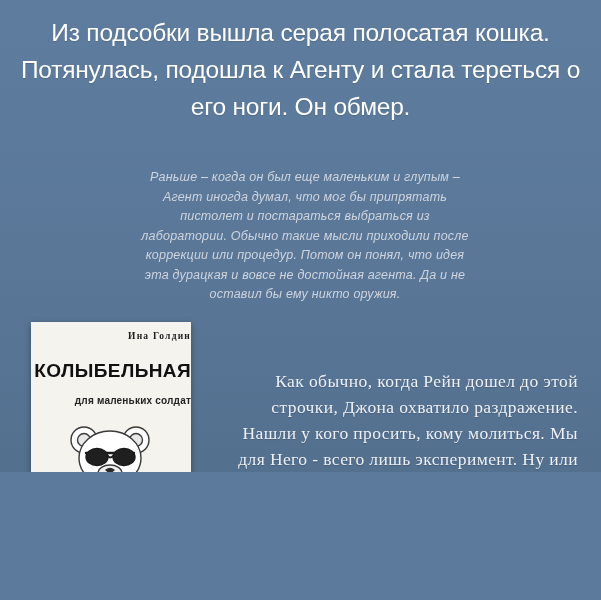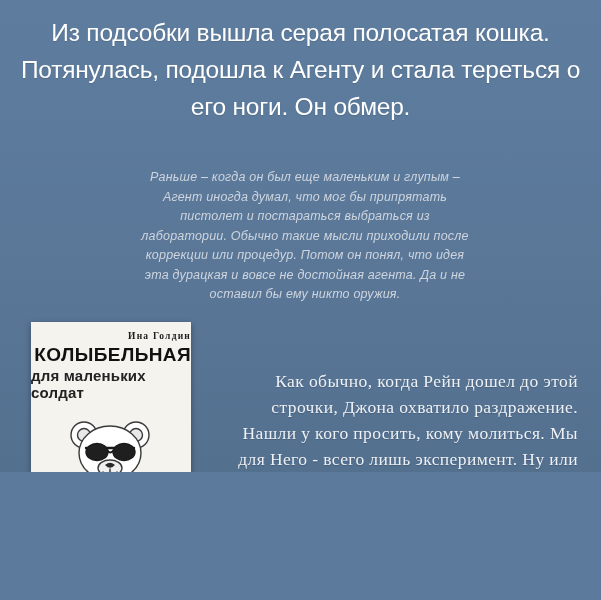--- a/index.html
+++ b/index.html
@@ -78,33 +78,33 @@
   .book-author {
     margin-top: 9px;
     font-family: "Liberation Serif", serif;
     font-size: 9.5px;
     letter-spacing: 1.2px;
     color: #1d1d1d;
     text-transform: none;
     font-weight: 700;
   }
   .book-title {
-    margin-top: 4px;
+    margin-top: 20px;
     font-family: "Liberation Sans", sans-serif;
     font-size: 19px;
     font-weight: 700;
     letter-spacing: 0.4px;
     color: #111111;
     text-transform: uppercase;
     line-height: 20px;
   }
   .book-subtitle {
-    margin-top: 2px;
-    font-family: "Liberation Sans", sans-serif;
-    font-size: 15px;
+    margin-top: 14px;
+    font-family: "Liberation Sans", sans-serif;
+    font-size: 10px;
     font-weight: 700;
     color: #222222;
     letter-spacing: 0.2px;
   }
 
   
   .bear-wrap {
     position: relative;
     width: 160px;
     height: 165px;

